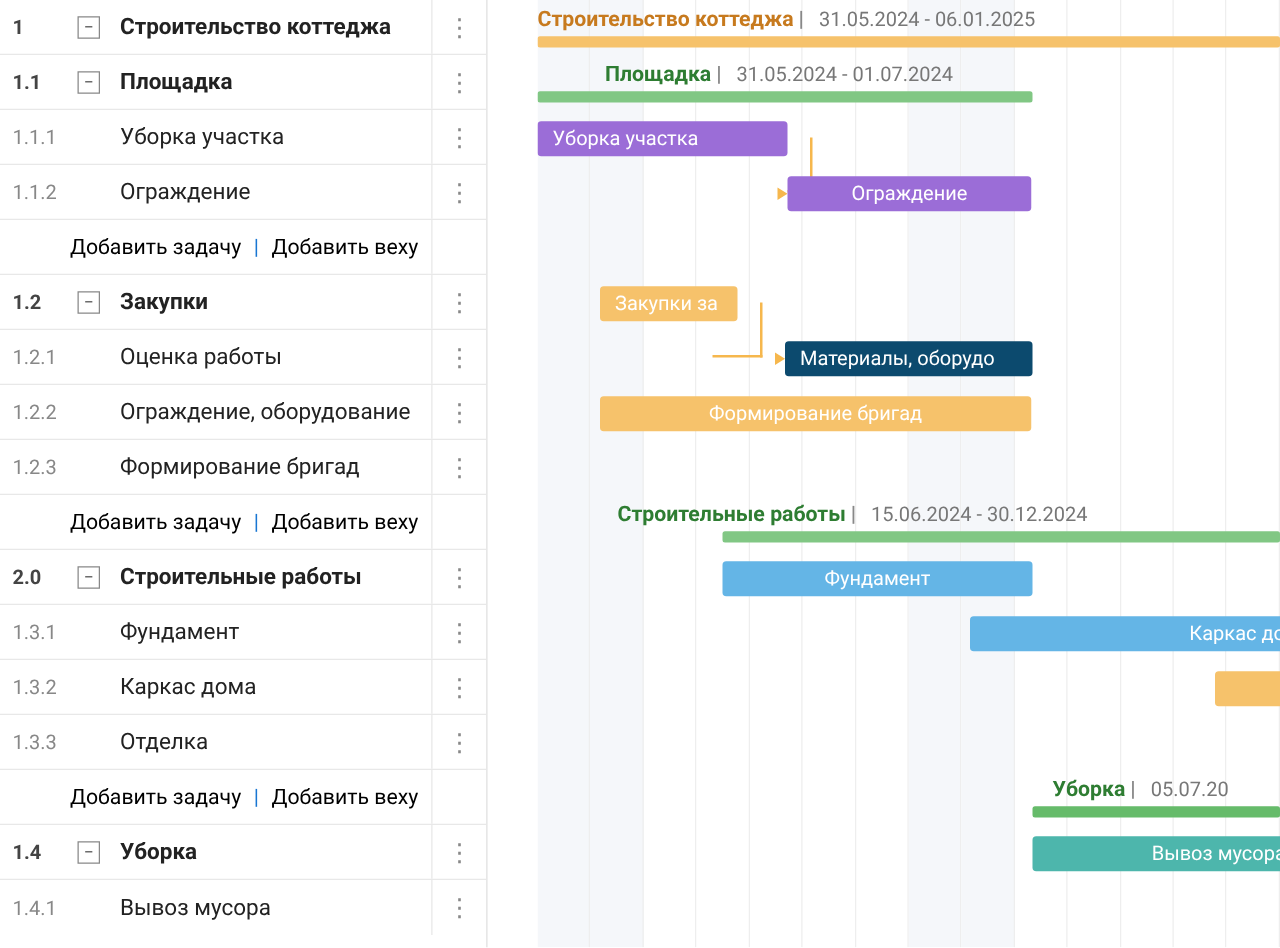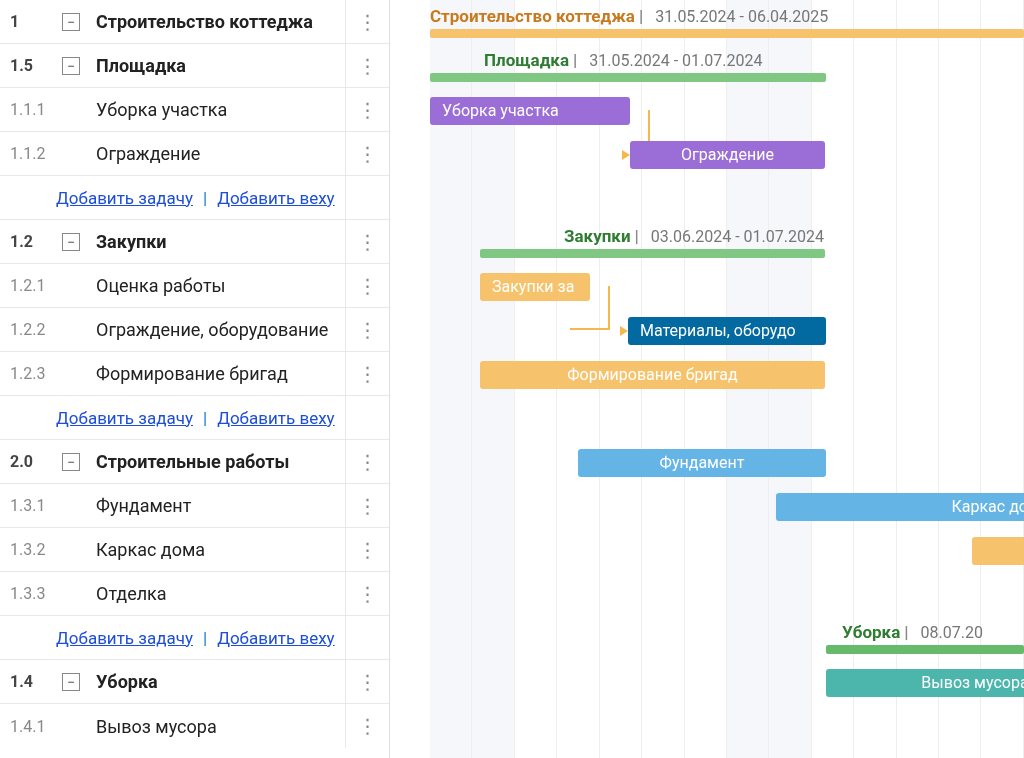--- a/index.html
+++ b/index.html
@@ -73,23 +73,22 @@
   }
   .add-row {
     display: flex;
     align-items: center;
     height: 44px;
     border-bottom: 1px solid #e8e8e8;
     padding-left: 56px;
     font-size: 17px;
   }
   .add-link {
-    color: #1d4ed8;
+    color: #000000;
     cursor: pointer;
-    text-decoration: underline;
   }
   .add-sep { color: #1976d2; margin: 0 10px; }
   
   .resize-col {
     width: 40px;
     flex: 0 0 40px;
     position: relative;
   }
   
   .gantt {
@@ -140,21 +139,21 @@
     line-height: 28px;
     padding: 0 12px;
     white-space: nowrap;
     overflow: hidden;
   }
   .c-orange-text { color: #c77a1e; }
   .c-green-text { color: #2e7d32; }
   .c-orange { background: #f6c26b; }
   .c-green { background: #81c784; }
   .c-purple { background: #9b6dd7; }
-  .c-teal  { background: #0369a1; }
+  .c-teal  { background: #0c4a6e; }
   .c-teal2 { background: #4db6ac; }
   .c-blue  { background: #64b5e6; }
   .c-greenbar { background: #66bb6a; }
   .dep-link {
     position: absolute;
     border: 2px solid #f6b74d;
     border-top: none;
     border-left-width: 2px;
     border-right-width: 2px;
     border-bottom-width: 2px;
@@ -180,21 +179,21 @@
     <div class="task-row">
       <span class="wbs bold">1</span>
       <span class="collapse-box">−</span>
       <span class="task-name bold">Строительство коттеджа</span>
       <div class="actions-col">
           <span class="dots">⋮</span>
         </div>
     </div>
 
     <div class="task-row">
-      <span class="wbs bold">1.5</span>
+      <span class="wbs bold">1.1</span>
       <span class="collapse-box">−</span>
       <span class="task-name bold">Площадка</span>
       <div class="actions-col">
           <span class="dots">⋮</span>
         </div>
     </div>
     <div class="task-row">
       <span class="wbs">1.1.1</span>
       <span class="spacer-box"></span>
       <span class="task-name">Уборка участка</span>
@@ -329,21 +328,21 @@
         <div class="grid-col weekend" style="width: 49px;"></div>
         <div class="grid-col" style="width: 49px;"></div>
         <div class="grid-col" style="width: 49px;"></div>
         <div class="grid-col" style="width: 49px;"></div>
         <div class="grid-col" style="width: 49px;"></div>
         <div class="grid-col" style="width: 49px;"></div>
       </div>
 
     <div class="track">
       <div class="summary-label c-orange-text" style="left:0px">
-        <span>Строительство коттеджа</span><span class="sep-bar">|</span><span class="summary-dates">31.05.2024 - 06.04.2025</span>
+        <span>Строительство коттеджа</span><span class="sep-bar">|</span><span class="summary-dates">31.05.2024 - 06.01.2025</span>
       </div>
       <div class="summary-bar c-orange" style="left:0;right:0"></div>
     </div>
 
     <div class="track">
       <div class="summary-label c-green-text" style="left:54px">
         <span>Площадка</span><span class="sep-bar">|</span><span class="summary-dates">31.05.2024 - 01.07.2024</span>
       </div>
       <div class="summary-bar c-green" style="left:0;width:396px"></div>
     </div>
@@ -351,52 +350,52 @@
       <div class="bar c-purple" style="left:0;width:200px">Уборка участка</div>
       <div class="dep-link" style="left:200px;top:22px;width:20px;height:44px;border-left:none"></div>
     </div>
     <div class="track">
       <div class="dep-arrow" style="left:192px;top:18px"></div>
       <div class="bar c-purple" style="left:200px;width:195px;text-align:center">Ограждение</div>
     </div>
     <div class="track"></div>
 
     <div class="track">
-      <div class="summary-label c-green-text" style="left:134px">
-        <span>Закупки</span><span class="sep-bar">|</span><span class="summary-dates">03.06.2024 - 01.07.2024</span>
-      </div>
-      <div class="summary-bar c-green" style="left:50px;width:345px"></div>
-    </div>
-    <div class="track">
       <div class="bar c-orange" style="left:50px;width:110px">Закупки за</div>
       <div class="dep-link" style="left:140px;top:22px;width:40px;height:44px;border-left:none"></div>
     </div>
     <div class="track">
       <div class="dep-arrow" style="left:190px;top:18px"></div>
       <div class="bar c-teal" style="left:198px;width:198px">Материалы, оборудо</div>
     </div>
     <div class="track">
       <div class="bar c-orange" style="left:50px;width:345px;text-align:center">Формирование бригад</div>
     </div>
     <div class="track"></div>
 
     <div class="track">
+      <div class="summary-label c-green-text" style="left:64px">
+        <span>Строительные работы</span><span class="sep-bar">|</span><span class="summary-dates">15.06.2024 - 30.12.2024</span>
+      </div>
+      <div class="summary-bar c-green" style="left:148px;right:0"></div>
+    </div>
+    <div class="track">
       <div class="bar c-blue" style="left:148px;width:248px;text-align:center">Фундамент</div>
     </div>
     <div class="track">
       <div class="bar c-blue" style="left:346px;right:-200px;text-align:center">Каркас дома</div>
     </div>
     <div class="track">
       <div class="bar c-orange" style="left:542px;right:-100px"></div>
     </div>
     <div class="track"></div>
 
     <div class="track">
       <div class="summary-label c-green-text" style="left:412px">
-        <span>Уборка</span><span class="sep-bar">|</span><span class="summary-dates">08.07.20</span>
+        <span>Уборка</span><span class="sep-bar">|</span><span class="summary-dates">05.07.20</span>
       </div>
       <div class="summary-bar c-greenbar" style="left:396px;right:0"></div>
     </div>
     <div class="track">
       <div class="bar c-teal2" style="left:396px;right:-100px;text-align:center">Вывоз мусора</div>
     </div>
 
   </div>
 </div>
 

